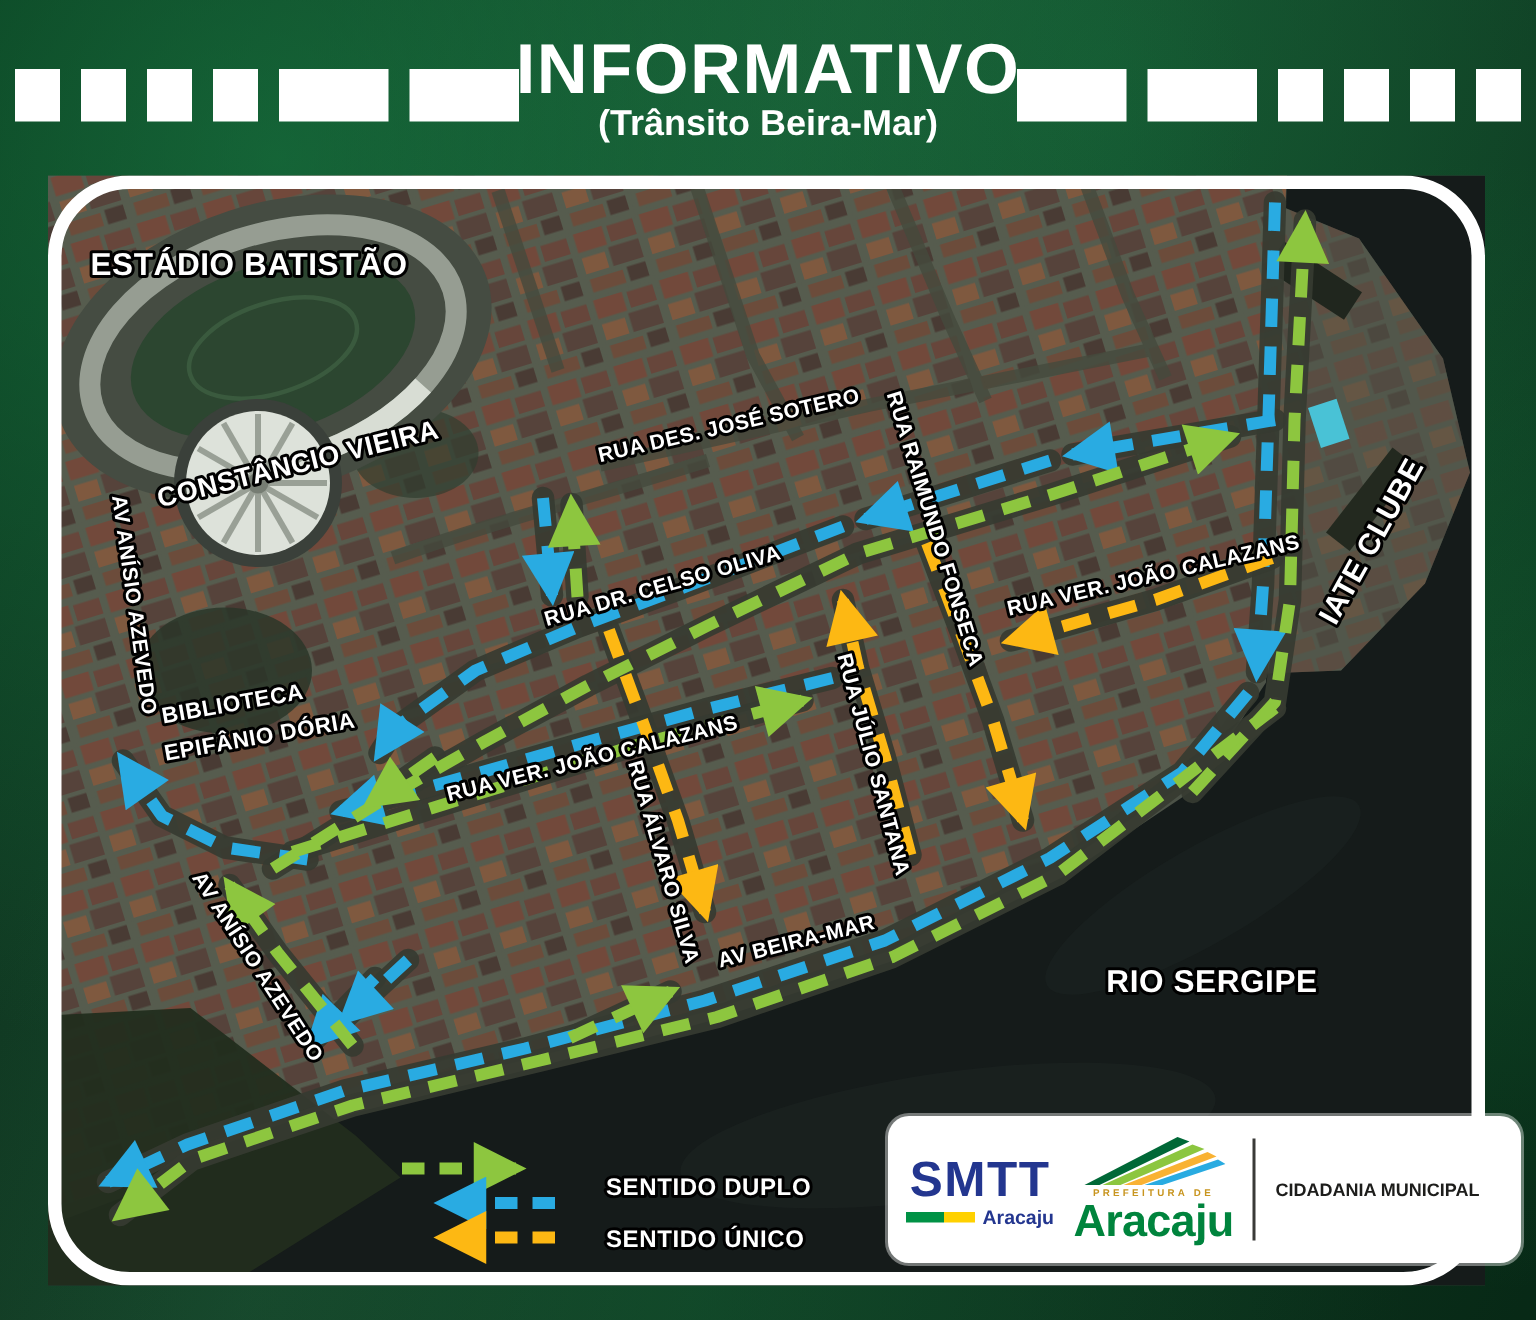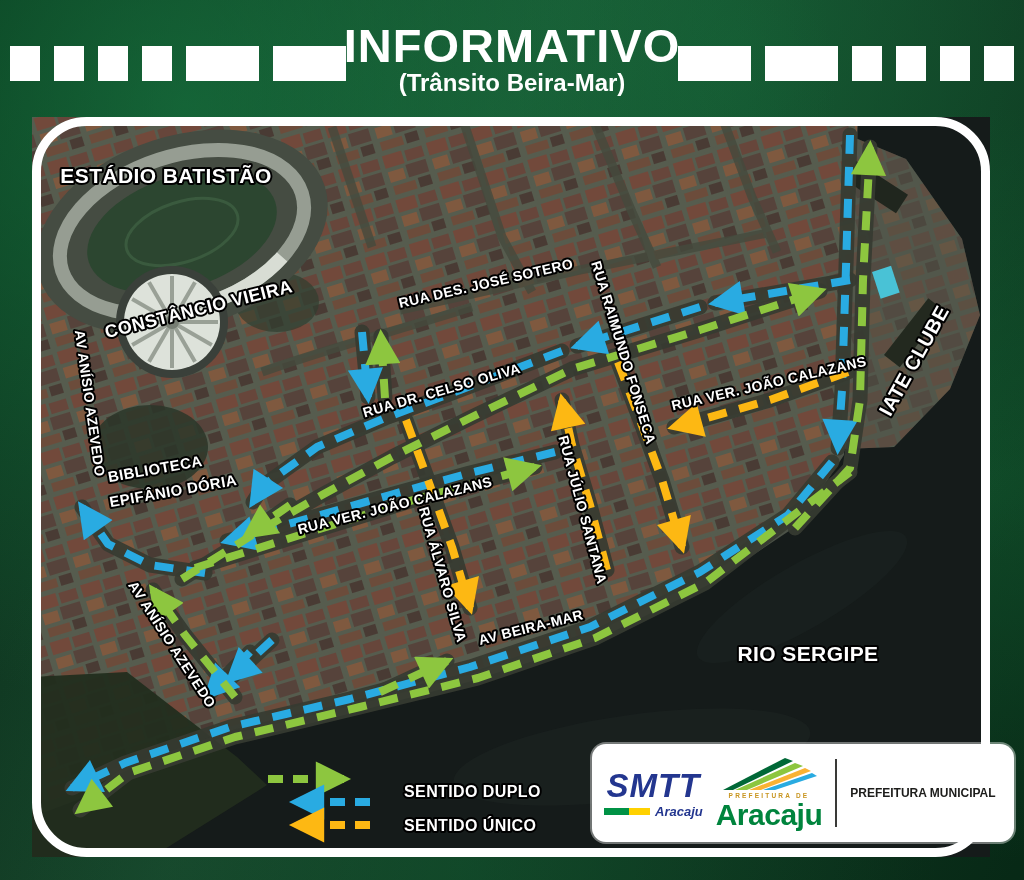--- a/index.html
+++ b/index.html
@@ -30,21 +30,21 @@
     font-family:"Liberation Sans",sans-serif;font-weight:bold;
     fill:#fff;stroke:#000;stroke-width:4px;paint-order:stroke;stroke-linejoin:round;
     letter-spacing:.4px;
   }
   
   .logo-box{
     position:absolute;left:592px;top:744px;width:422px;height:98px;background:#fff;
     border-radius:14px;display:flex;align-items:center;gap:13px;padding:0 12px;box-sizing:border-box;
     box-shadow:0 0 0 2px rgba(255,255,255,.4);
   }
-  .smtt{display:flex;flex-direction:column;align-items:center;line-height:1;font-style:italic;}
+  .smtt{display:flex;flex-direction:column;align-items:center;line-height:1;}
   .smtt-name{font-size:33px;font-weight:bold;color:#23368f;letter-spacing:1px;}
   .smtt-sub{display:flex;align-items:center;gap:5px;margin-top:3px;}
   .smtt-bar{width:46px;height:7px;background:linear-gradient(90deg,#009245 0 55%,#ffd100 55% 100%);}
   .smtt-city{font-size:13px;font-weight:bold;color:#23368f;}
   .pref{display:flex;flex-direction:column;align-items:center;line-height:1;}
   .pref-small{font-size:6.5px;font-weight:bold;color:#c8951f;letter-spacing:2.2px;margin:1px 0;}
   .pref-name{font-size:30px;font-weight:bold;color:#00843d;letter-spacing:-.5px;}
   .vdiv{width:2px;height:68px;background:#3a3a38;}
   .secretaria{line-height:1.25;color:#1d1d1b;font-weight:bold;font-size:12px;}
 </style>
@@ -241,17 +241,17 @@
         <polygon points="2,34 64,2 72,5 12,34" fill="#006837"></polygon>
         <polygon points="14,34 74,7 82,10 26,34" fill="#8cc63f"></polygon>
         <polygon points="28,34 84,12 90,15 40,34" fill="#f9b233"></polygon>
         <polygon points="42,34 91,17 96,20 54,34" fill="#29abe1"></polygon>
       </svg>
       <div class="pref-small">PREFEITURA DE</div>
       <div class="pref-name">Aracaju</div>
     </div>
     <div class="vdiv"></div>
     <div class="secretaria">
-      <div>PREFEITURA MUNICIPAL</div>
+      <div>CIDADANIA MUNICIPAL</div>
     </div>
   </div>
 
 </div>
 
 </body></html>

